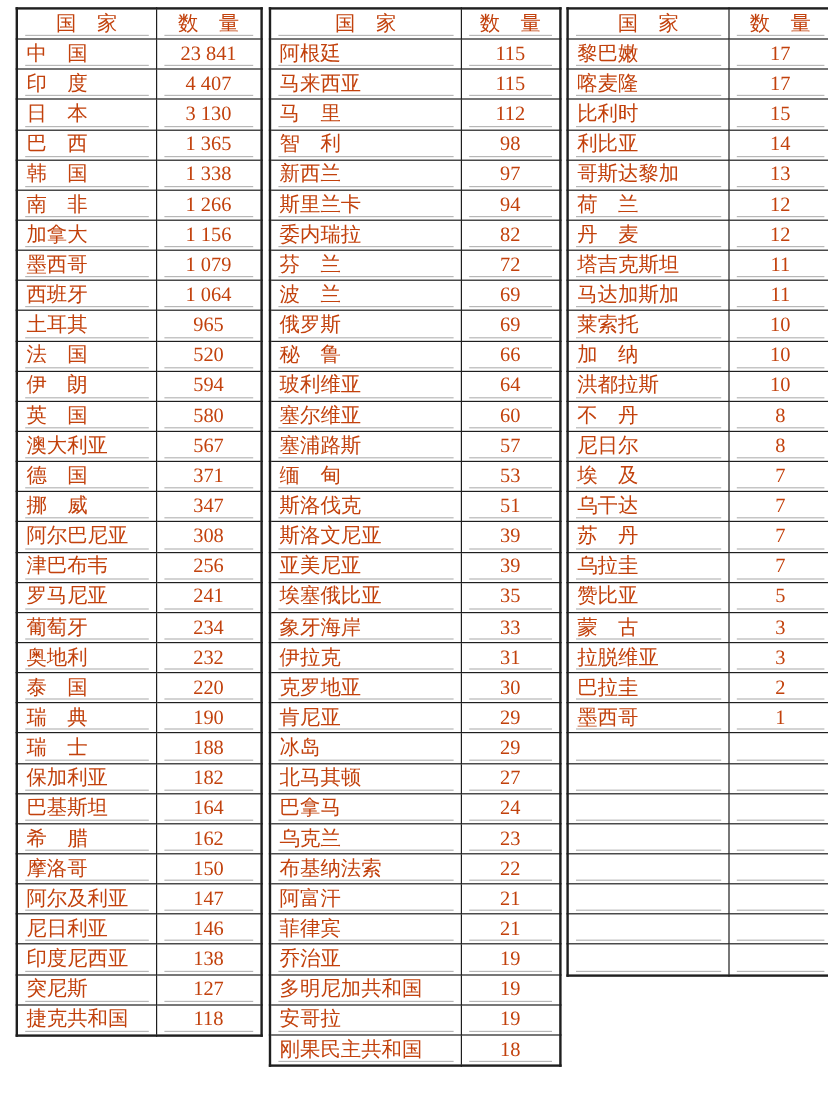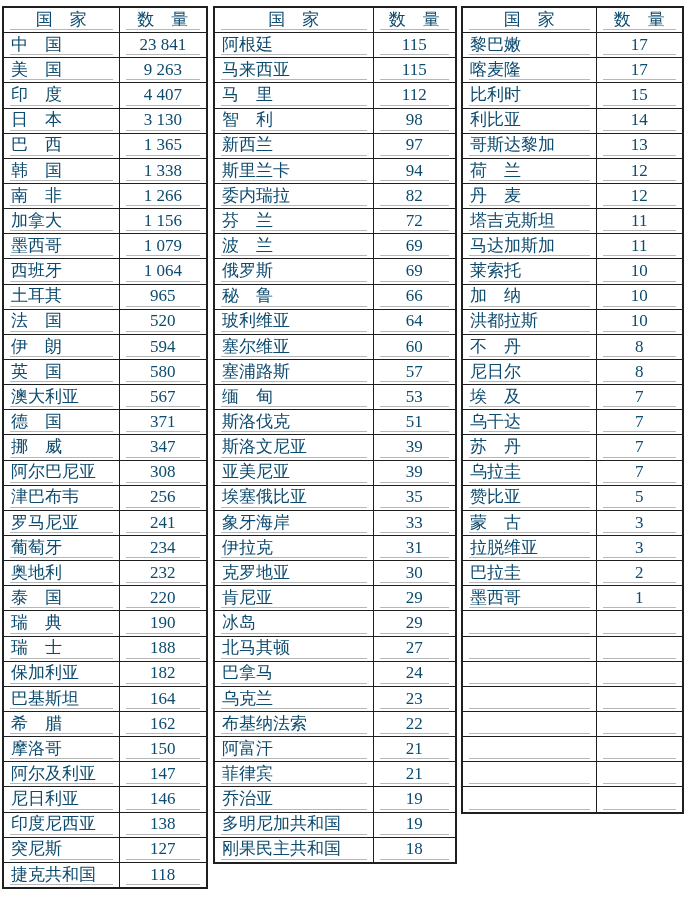--- a/index.html
+++ b/index.html
@@ -7,23 +7,23 @@
     padding: 0;
     background: #ffffff;
     width: 690px;
     height: 920px;
     overflow: hidden;
   }
   .page {
     box-sizing: border-box;
     width: 690px;
     height: 740px;
-    padding: 6px 0 0 2px;
+    padding: 6px 0 0 13px;
     font-family: "Liberation Serif", "DejaVu Serif", serif;
-    color: #0c4a6e;
+    color: #c2410c;
   }
   .tables-row {
     display: flex;
     align-items: flex-start;
   }
   table.sec {
     border-collapse: collapse;
     table-layout: fixed;
     border: 2px solid #1f1f1f;
   }
@@ -83,24 +83,20 @@
           <th>国　家</th>
           <th>数　量</th>
         </tr>
       </thead>
       <tbody>
           <tr>
             <td class="country">中　国</td>
             <td class="qty">23 841</td>
           </tr>
           <tr>
-            <td class="country">美　国</td>
-            <td class="qty">9 263</td>
-          </tr>
-          <tr>
             <td class="country">印　度</td>
             <td class="qty">4 407</td>
           </tr>
           <tr>
             <td class="country">日　本</td>
             <td class="qty">3 130</td>
           </tr>
           <tr>
             <td class="country">巴　西</td>
             <td class="qty">1 365</td>
@@ -358,20 +354,24 @@
           </tr>
           <tr>
             <td class="country">乔治亚</td>
             <td class="qty">19</td>
           </tr>
           <tr>
             <td class="country">多明尼加共和国</td>
             <td class="qty">19</td>
           </tr>
           <tr>
+            <td class="country">安哥拉</td>
+            <td class="qty">19</td>
+          </tr>
+          <tr>
             <td class="country">刚果民主共和国</td>
             <td class="qty">18</td>
           </tr>
         </tbody>
     </table>
 
     <table class="sec" id="table-3">
       <colgroup>
           <col class="c-country">
           <col class="c-qty">

